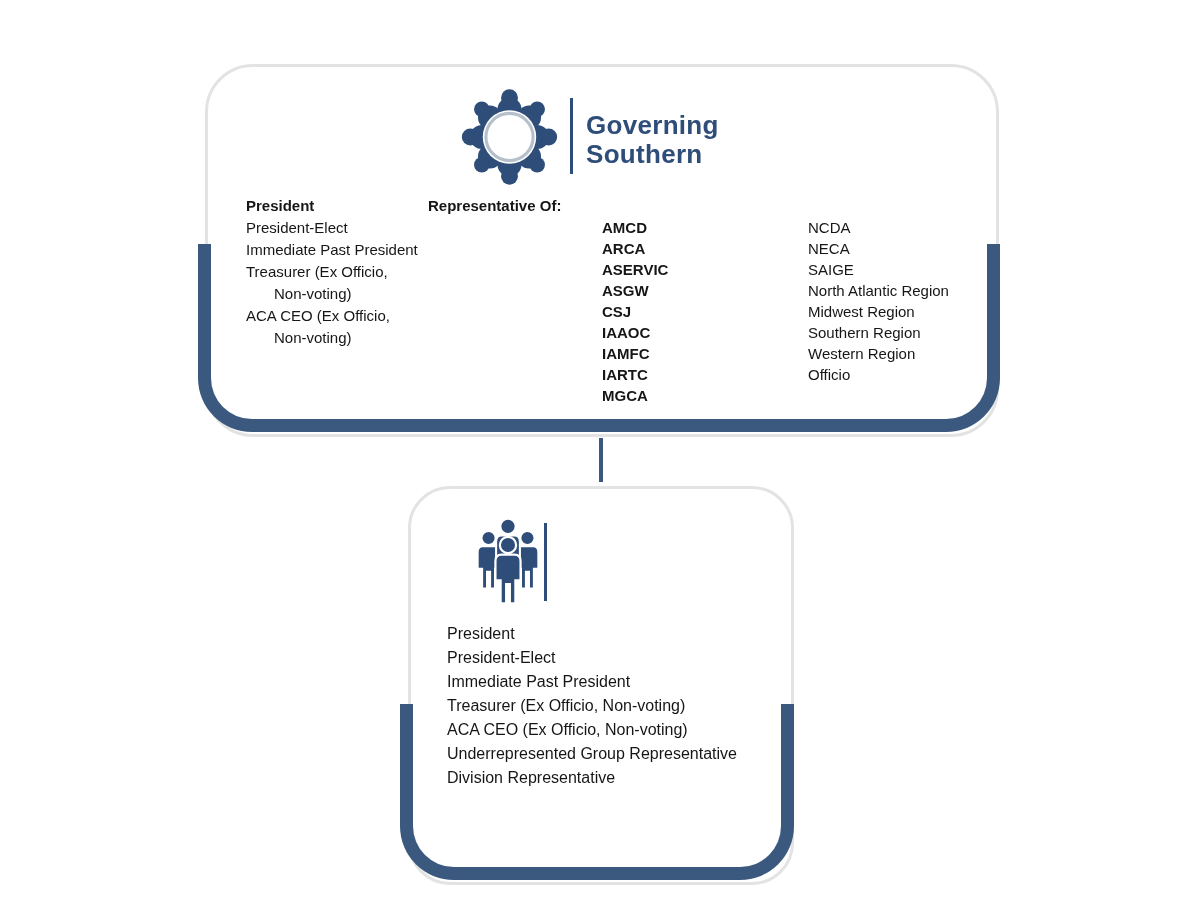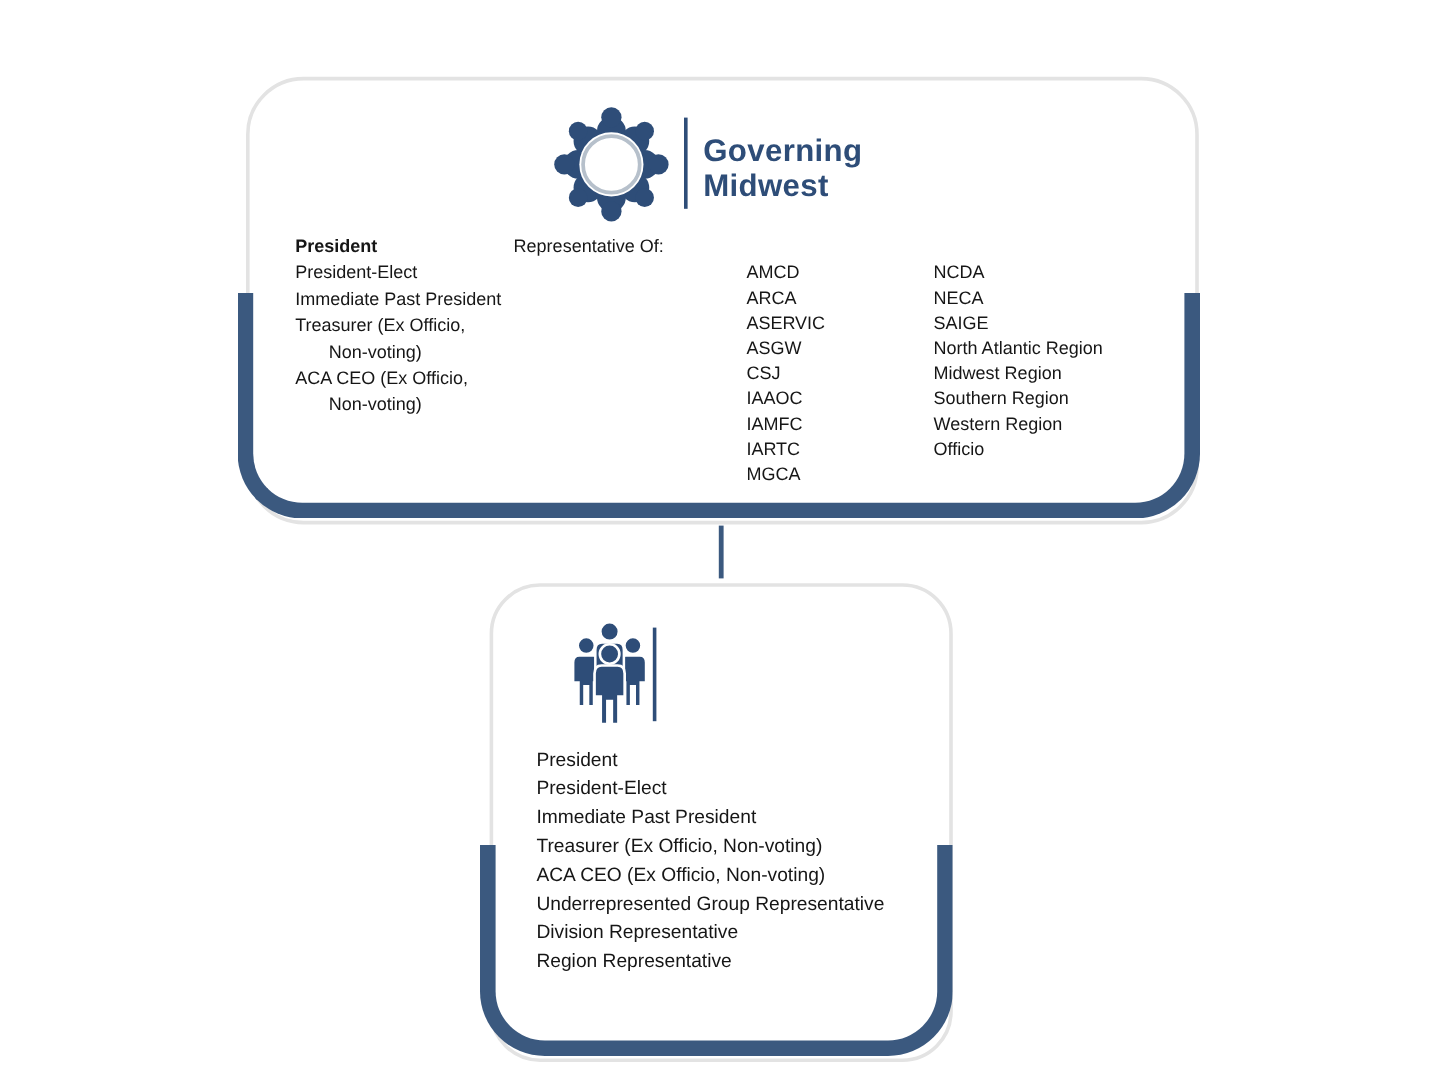--- a/index.html
+++ b/index.html
@@ -44,29 +44,29 @@
   .box-title span{display:block;}
   
   .officers{
     position:absolute;left:246px;top:179px;width:172px;
     font-size:15px;line-height:22px;
   }
   .officers .officer{padding-left:28px;text-indent:-28px;}
   .officers .officer:first-child{font-weight:bold;}
   .rep-header{
     position:absolute;left:428px;top:179px;
-    font-size:15px;line-height:21px;font-weight:normal;
+    font-size:15px;line-height:21px;font-weight:bold;
   }
   .rep-col{
     position:absolute;top:201px;
     font-size:15px;line-height:21px;white-space:nowrap;
   }
   .rep-col-1{left:445px;}
-  .rep-col-2{left:622px;}
-  .rep-col-3{left:778px;}
+  .rep-col-2{left:602px;font-weight:bold;}
+  .rep-col-3{left:808px;}
   
   .members{
     position:absolute;left:447px;top:606px;width:335px;
     font-size:16px;line-height:24px;white-space:nowrap;
   }
   .icon-svg{position:absolute;display:block;}
 </style>
 </head>
 <body>
 
@@ -98,21 +98,21 @@
     </g>
 
     <circle cx="55" cy="55" r="30" fill="#fff"></circle>
     <circle cx="55" cy="55" r="26.5" fill="#fff" stroke="var(--ring-gray)" stroke-width="3.5"></circle>
   </svg>
 
   <div class="divider" style="left:570px;top:82px;height:76px;"></div>
 
   <h1 class="box-title" style="left:586px;top:95px;">
     <span>Governing</span>
-    <span>Midwest</span>
+    <span>Southern</span>
   </h1>
 
   <div class="officers">
       <div class="officer">President</div>
       <div class="officer">President-Elect</div>
       <div class="officer">Immediate Past President</div>
       <div class="officer">Treasurer (Ex Officio, Non-voting)</div>
       <div class="officer">ACA CEO (Ex Officio, Non-voting)</div>
     </div>
 
@@ -164,16 +164,15 @@
 
 
   <div class="members">
       <div class="member">President</div>
       <div class="member">President-Elect</div>
       <div class="member">Immediate Past President</div>
       <div class="member">Treasurer (Ex Officio, Non-voting)</div>
       <div class="member">ACA CEO (Ex Officio, Non-voting)</div>
       <div class="member">Underrepresented Group Representative</div>
       <div class="member">Division Representative</div>
-      <div class="member">Region Representative</div>
     </div>
 
 </div>
 
 </body></html>

